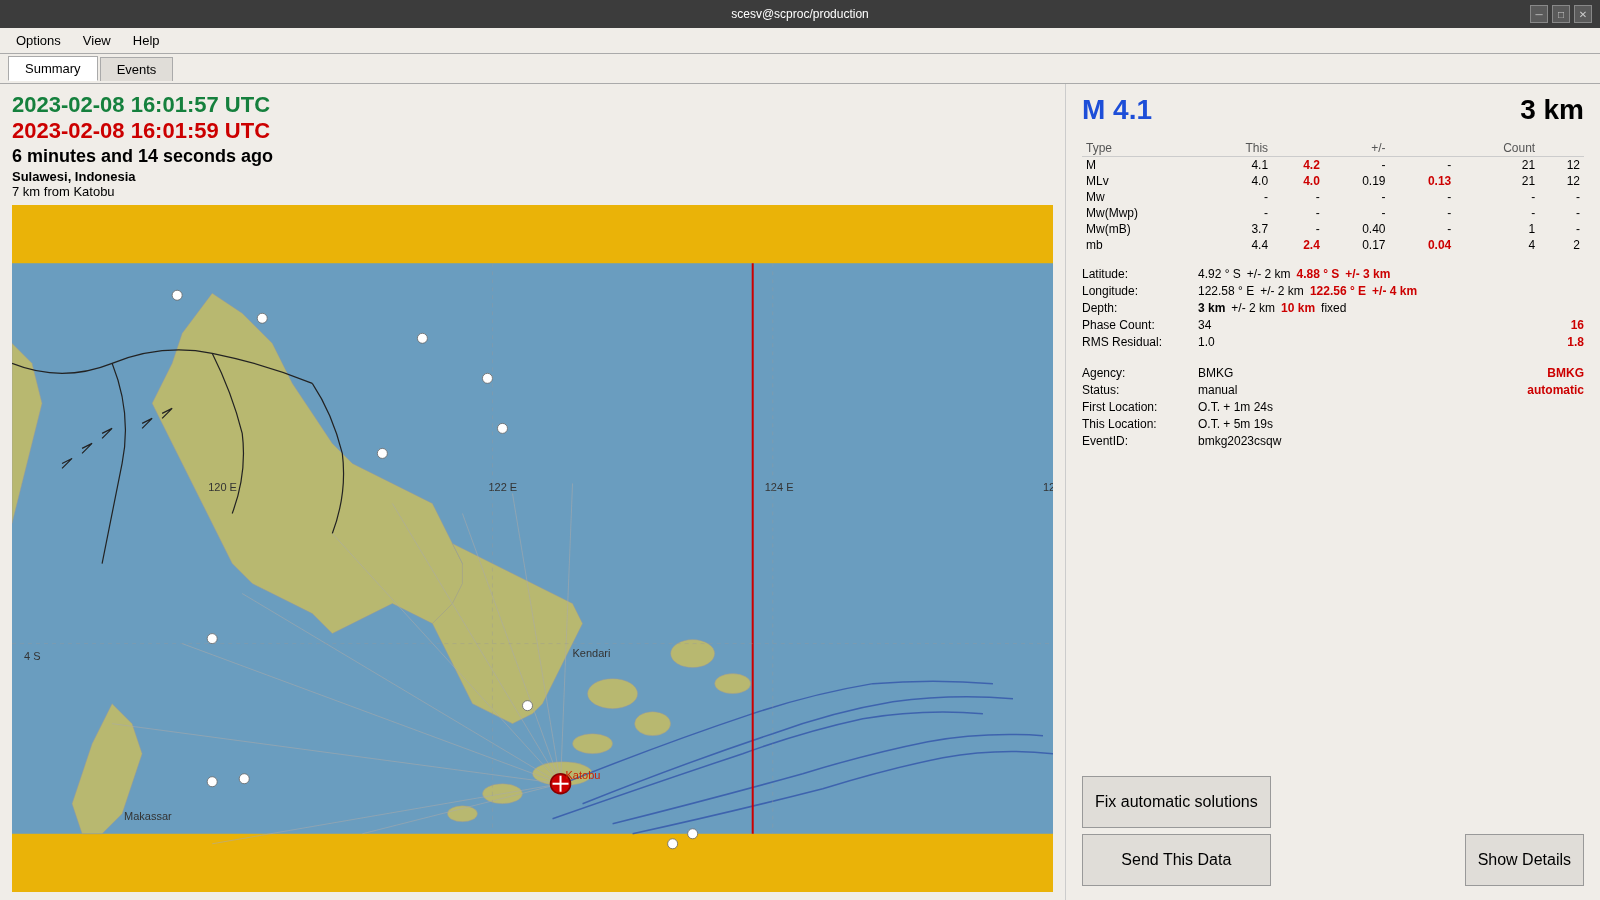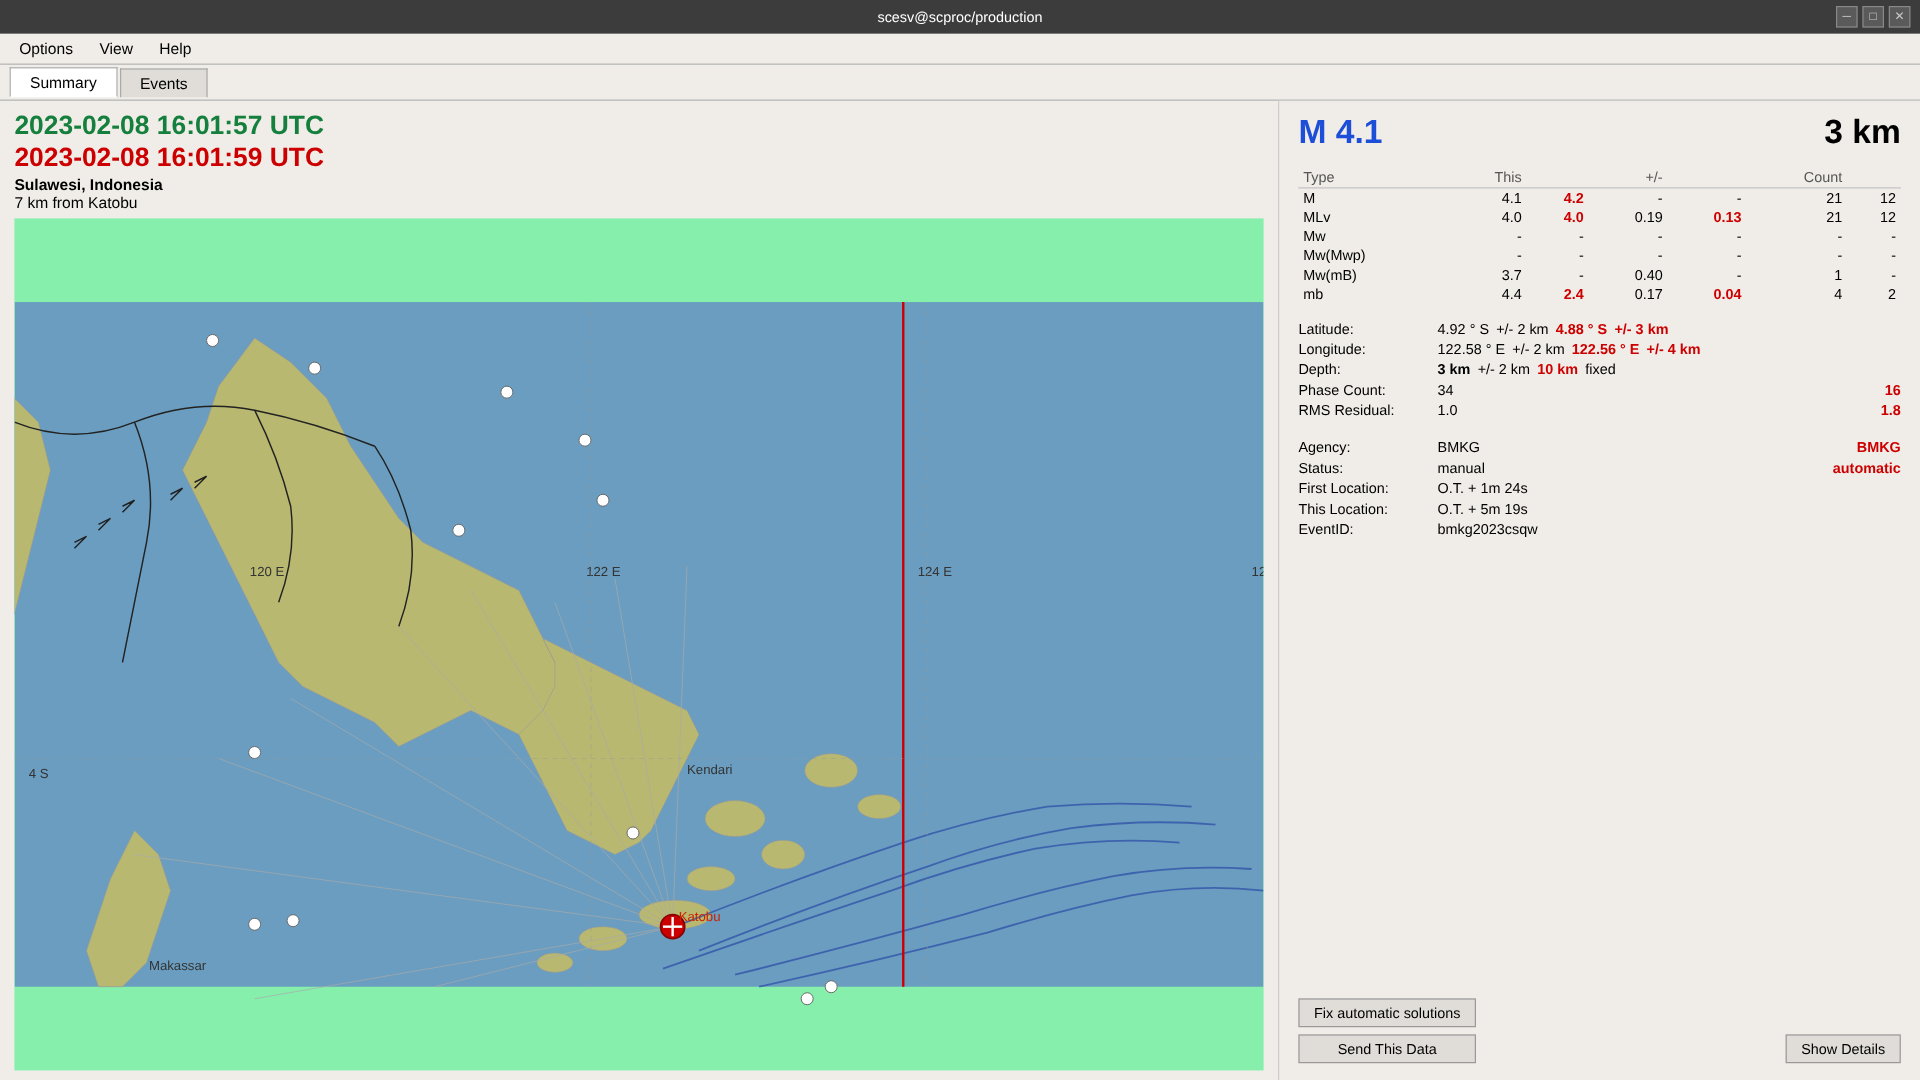--- a/index.html
+++ b/index.html
@@ -120,21 +120,21 @@
     .event-distance {
       font-size: 13px;
       color: #000;
     }
 
     
     .map-container {
       flex: 1;
       position: relative;
       overflow: hidden;
-      background: #86efac;
+      background: #eab308;
     }
 
     
     .right-panel {
       flex: 1;
       padding: 10px 16px;
       background: #f0ede8;
       border-left: 1px solid #ccc;
       display: flex;
       flex-direction: column;
@@ -203,25 +203,25 @@
     .spacer { flex: 1; }
 
     .bottom-buttons {
       display: flex;
       justify-content: space-between;
       align-items: center;
       padding: 6px 0 4px 0;
       gap: 8px;
     }
     .btn {
-      padding: 4px 12px;
+      padding: 16px 12px;
       background: #e0ddd8;
       border: 1px solid #999;
       cursor: pointer;
-      font-size: 12px;
+      font-size: 16px;
       color: #000;
     }
 
     
     .map-svg {
       width: 100%;
       height: 100%;
     }
 
     
@@ -252,20 +252,21 @@
   <div class="tab active">Summary</div>
   <div class="tab">Events</div>
 </div>
 
 <div class="main-content">
 
   <div class="left-panel">
     <div class="event-info">
       <div class="event-time-primary">2023-02-08 16:01:57 UTC</div>
       <div class="event-time-secondary">2023-02-08 16:01:59 UTC</div>
+      <div class="event-ago">6 minutes and 14 seconds ago</div>
       <div class="event-region">Sulawesi, Indonesia</div>
       <div class="event-distance">7 km from Katobu</div>
     </div>
 
     <div class="map-container">
       <svg class="map-svg" viewBox="0 0 1040 570" xmlns="http://www.w3.org/2000/svg">
 
         <rect x="0" y="0" width="1040" height="570" fill="#6a9dbf"></rect>
 
         <g fill="#b8b870" stroke="#999" stroke-width="0.5">

